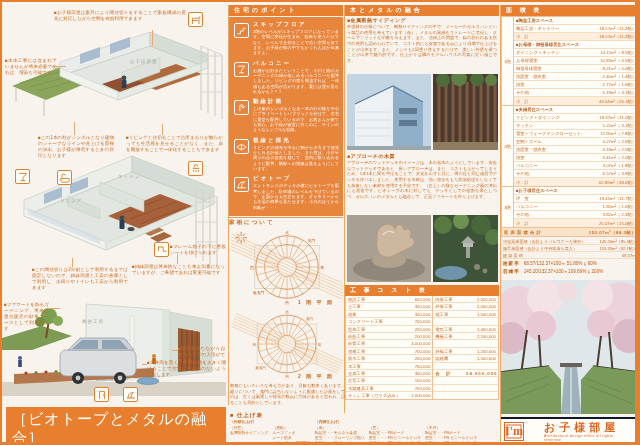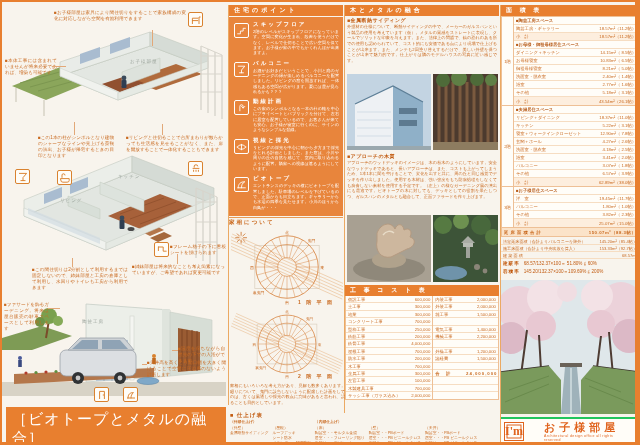--- a/index.html
+++ b/index.html
@@ -60,21 +60,21 @@
   .arow.g{color:#b85c1a;font-weight:bold;}
   .arow.s{background:#fdeede;}
   .arow.total{background:#fbe3c9;font-weight:bold;letter-spacing:0.5px;height:8px;border-bottom:none;}
   .sum,.ratios{position:absolute;}
   .srow{display:flex;height:7px;line-height:7px;font-size:4.1px;color:#c96a20;padding:0 2px;
     border-bottom:1px solid #f6ddc2;box-sizing:border-box;}
   .srow .al{flex:1;white-space:nowrap;overflow:hidden;}
   .rrow{display:flex;gap:4px;height:8px;line-height:8px;font-size:4.6px;color:#c25c12;padding:0 2px;}
   .rrow .rl{font-weight:bold;letter-spacing:1px;}
   .logo{position:absolute;left:499px;top:415px;width:138px;height:27px;background:#fffdf8;
-    border-top:2px solid #22c55e;display:flex;align-items:center;gap:20px;padding:2px 3px;box-sizing:border-box;}
+    border-top:2px solid #0f172a;display:flex;align-items:center;gap:20px;padding:2px 3px;box-sizing:border-box;}
   .mark{width:24px;height:19px;border:1px solid #e0641e;box-shadow:inset 0 0 0 1.5px #fff,inset 0 0 0 2.5px #e0641e;
     color:#e0641e;font-family:"Liberation Serif",serif;font-weight:bold;font-size:12px;
     display:flex;align-items:center;justify-content:center;box-sizing:border-box;}
   .lcol{display:flex;flex-direction:column;}
   .lname{font-size:11px;color:#e0641e;letter-spacing:4px;font-weight:bold;line-height:1;white-space:nowrap;}
   .ltag{font-size:3.5px;color:#e0641e;margin-top:1px;letter-spacing:0.4px;}
   .lbox{margin-left:auto;background:#e87f2f;color:#fff;font-size:4.2px;line-height:1.2;
     padding:2px 3px;text-align:center;letter-spacing:1px;}
 </style>
 </head>

